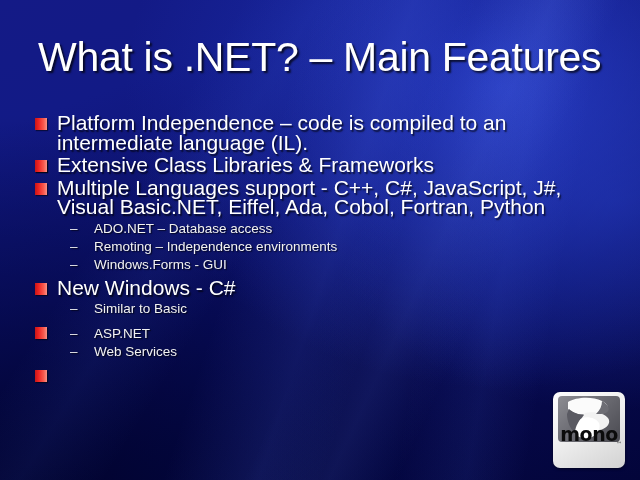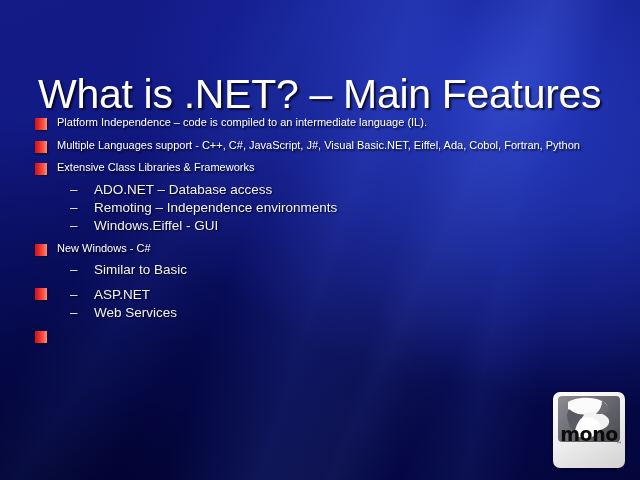--- a/index.html
+++ b/index.html
@@ -34,36 +34,35 @@
     left: 38px;
     top: 34px;
     width: 580px;
     color: #ffffff;
     font-size: 41px;
     font-weight: normal;
     letter-spacing: -0.3px;
     line-height: 46px;
     white-space: nowrap;
     text-shadow: 2px 2px 2px rgba(0,0,0,0.72);
-    margin-top: 37px;
   }
 
   
   #body {
     position: absolute;
     left: 32px;
     top: 113px;
     width: 580px;
   }
 
   .l1 {
     position: relative;
     padding-left: 25px;
     color: #ffffff;
-    font-size: 11px;
+    font-size: 21px;
     line-height: 19.5px;
     margin-bottom: 3px;
     text-shadow: 1.5px 1.5px 1.5px rgba(0,0,0,0.70);
   }
   .l1 .sq {
     position: absolute;
     left: 3px;
     top: 5px;
     width: 12px;
     height: 12px;
@@ -149,41 +148,41 @@
       <span class="sq"></span>
       <span>Platform Independence – code is compiled to an intermediate language (IL).</span>
     </div>
 
     <div class="l1">
       <span class="sq"></span>
     </div>
 
     <div class="l1">
       <span class="sq"></span>
+      <span>Extensive Class Libraries &amp; Frameworks</span>
+    </div>
+
+    <div class="l1">
+      <span class="sq"></span>
       <span>Multiple Languages support - C++, C#, JavaScript, J#, Visual Basic.NET, Eiffel, Ada, Cobol, Fortran, Python</span>
     </div>
 
-    <div class="l1">
-      <span class="sq"></span>
-      <span>Extensive Class Libraries &amp; Frameworks</span>
-    </div>
-
     <div class="l2">
       <span class="dash">–</span>
       <span>ADO.NET – Database access</span>
     </div>
 
     <div class="l2">
       <span class="dash">–</span>
       <span>Remoting – Independence environments</span>
     </div>
 
     <div class="l2">
       <span class="dash">–</span>
-      <span>Windows.Eiffel - GUI</span>
+      <span>Windows.Forms - GUI</span>
     </div>
 
     <div class="gap-sm"></div>
 
     <div class="l1">
       <span class="sq"></span>
       <span>New Windows - C#</span>
     </div>
 
     <div class="l2">

